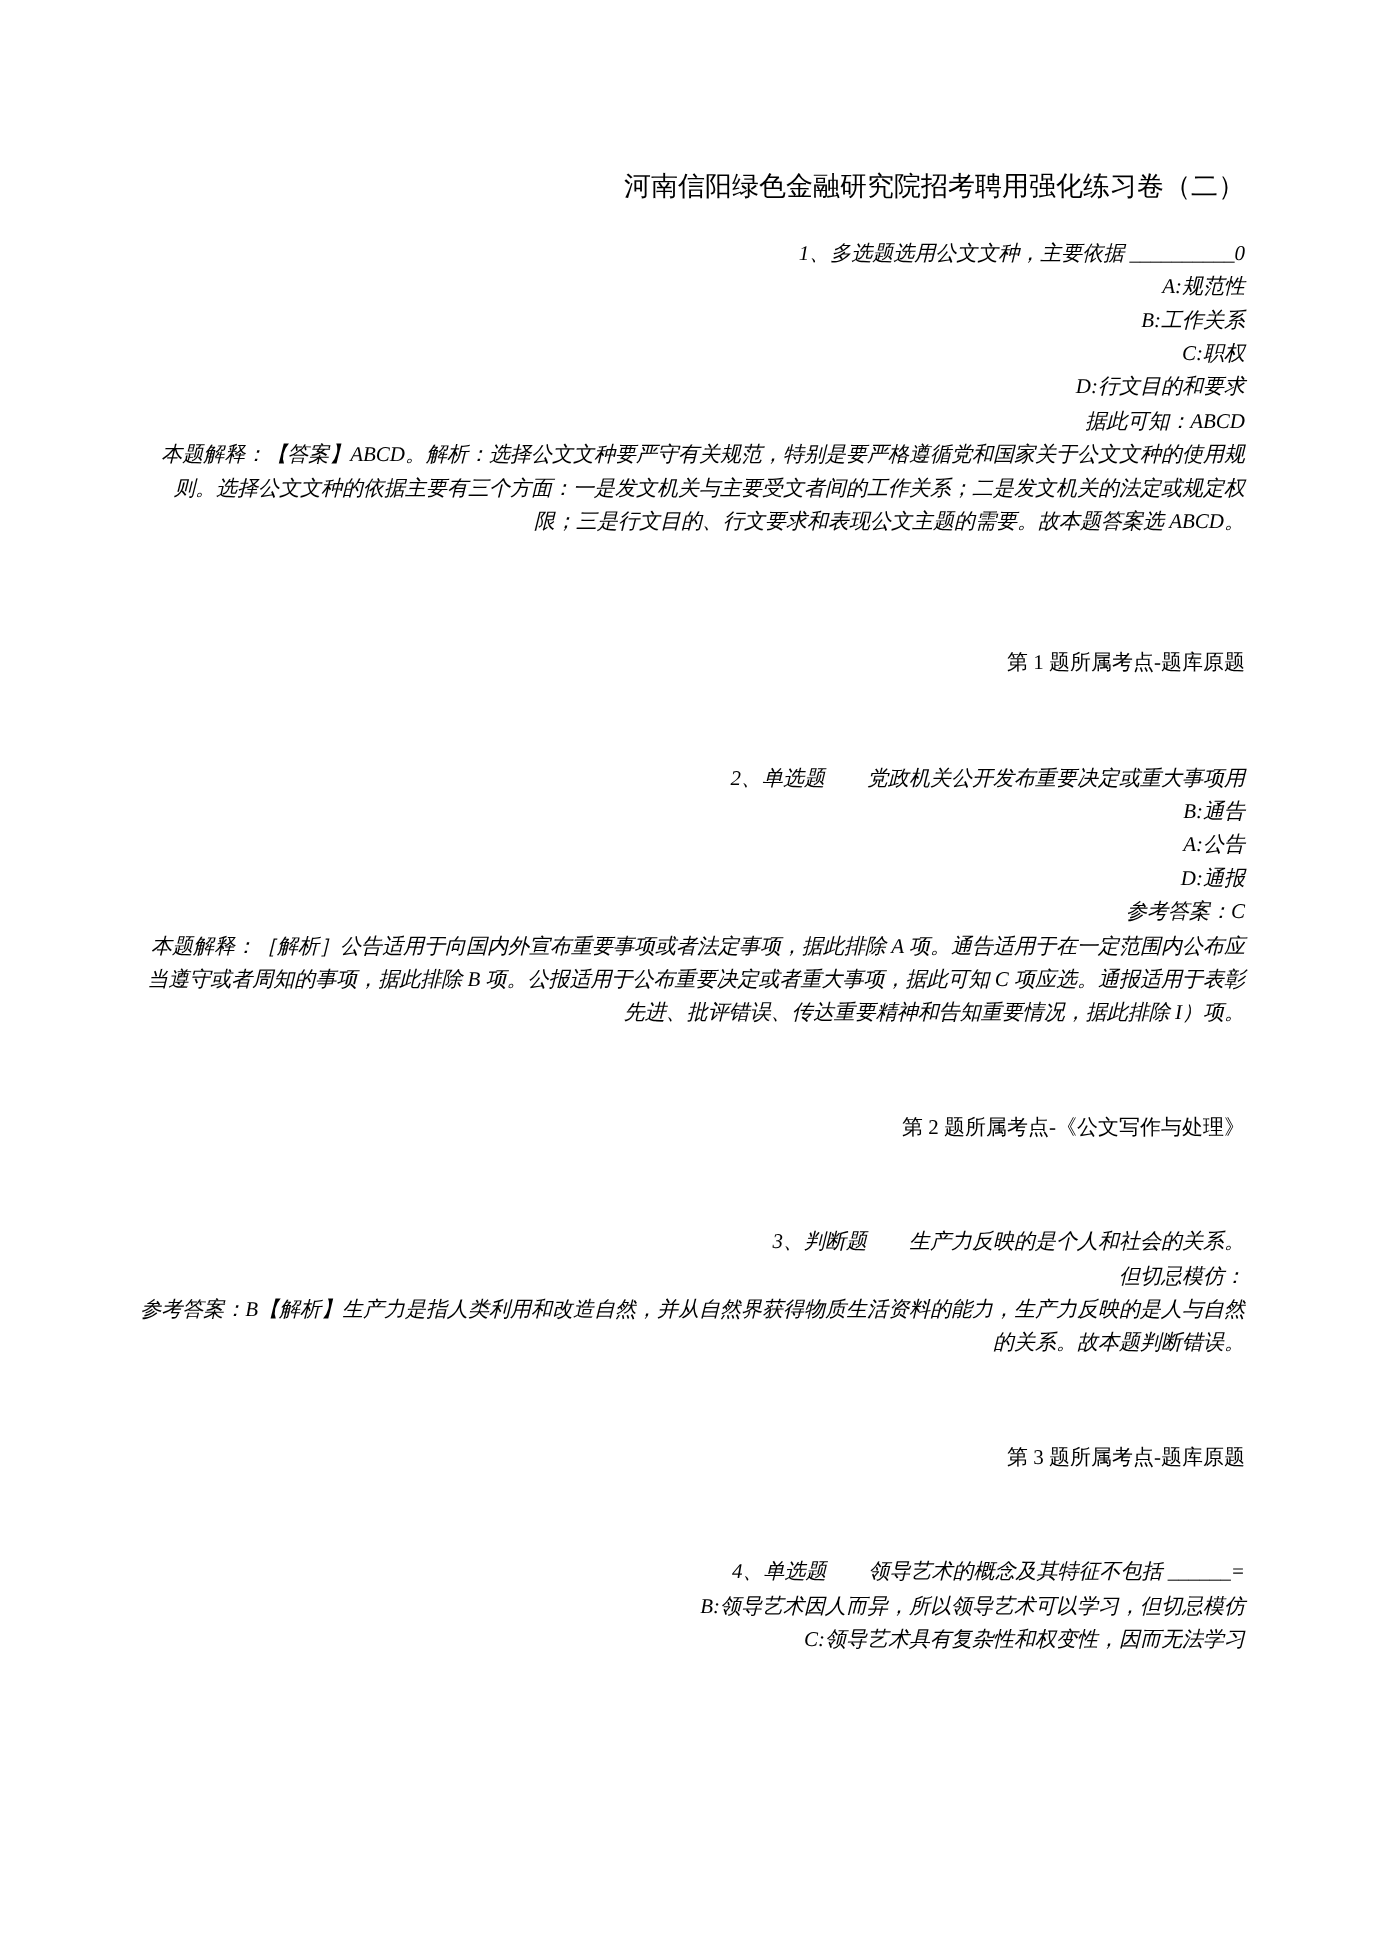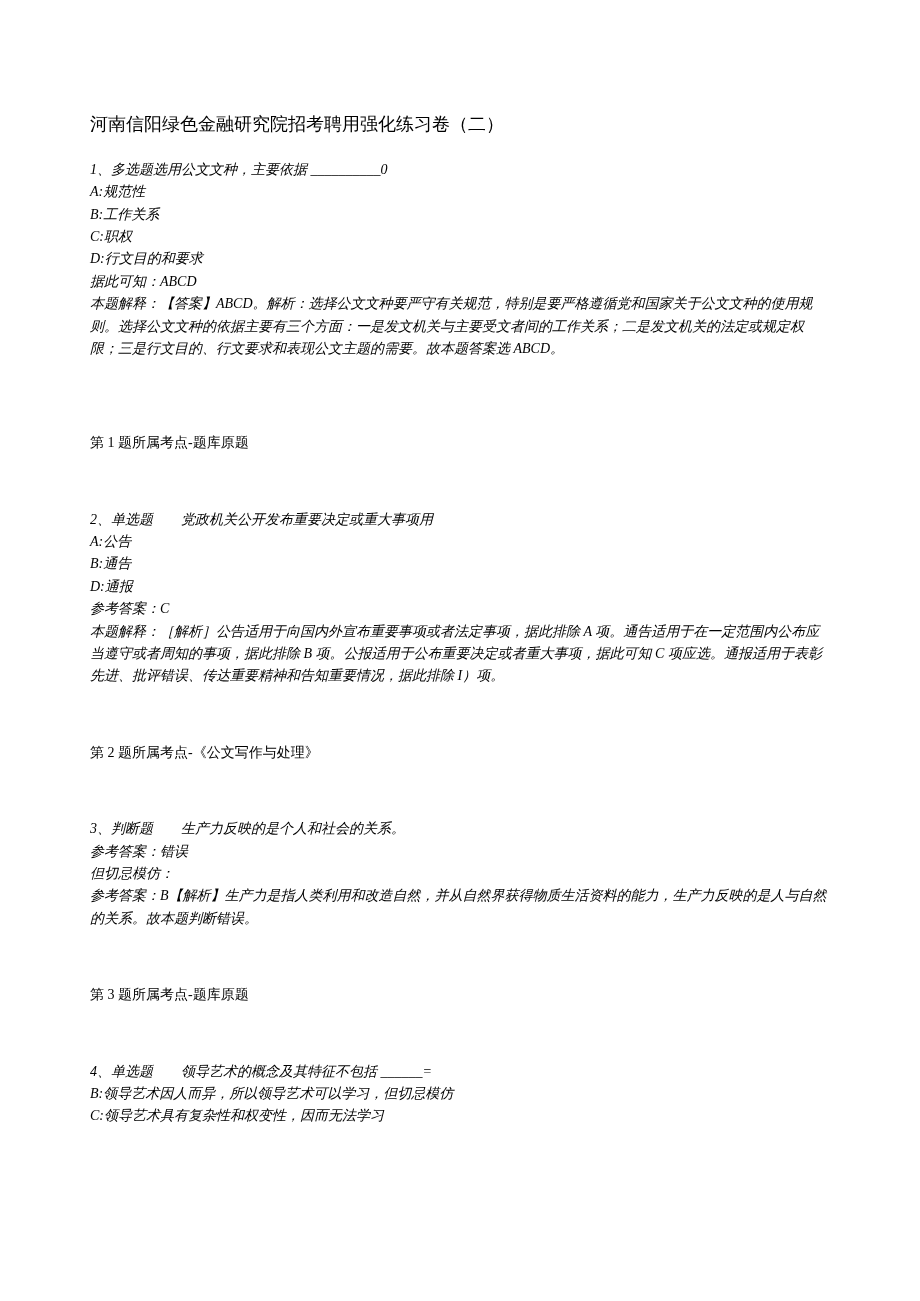--- a/index.html
+++ b/index.html
@@ -9,20 +9,21 @@
     font-family: "SimSun", "宋体", serif;
     font-size: 14px;
     color: #000000;
     line-height: 1.6;
   }
   .page {
     width: 920px;
     min-height: 1301px;
     box-sizing: border-box;
     padding: 110px 90px 60px 90px;
+    text-align: right;
   }
   .title {
     font-size: 18px;
     margin-bottom: 20px;
   }
   .block {
     margin-bottom: 18px;
     font-style: italic;
   }
   .q-line, .opt-line, .ans-line, .exp-line, .topic-line {
@@ -49,36 +50,35 @@
   </div>
 
   <div class="spacer-lg"></div>
 
   <p class="topic-line">第 1 题所属考点-题库原题</p>
 
   <div class="spacer-lg"></div>
 
   <div class="block">
     <p class="q-line">2、单选题　　党政机关公开发布重要决定或重大事项用</p>
+    <p class="opt-line">B:通告</p>
     <p class="opt-line">A:公告</p>
-    <p class="opt-line">B:通告</p>
     <p class="opt-line">D:通报</p>
     <p class="ans-line">参考答案：C</p>
     <p class="exp-line">本题解释：［解析］公告适用于向国内外宣布重要事项或者法定事项，据此排除 A 项。通告适用于在一定范围内公布应当遵守或者周知的事项，据此排除 B 项。公报适用于公布重要决定或者重大事项，据此可知 C 项应选。通报适用于表彰先进、批评错误、传达重要精神和告知重要情况，据此排除 I）项。</p>
   </div>
 
   <div class="spacer-md"></div>
 
   <p class="topic-line">第 2 题所属考点-《公文写作与处理》</p>
 
   <div class="spacer-lg"></div>
 
   <div class="block">
     <p class="q-line">3、判断题　　生产力反映的是个人和社会的关系。</p>
-    <p class="ans-line">参考答案：错误</p>
     <p class="exp-line">但切忌模仿：</p>
     <p class="exp-line">参考答案：B【解析】生产力是指人类利用和改造自然，并从自然界获得物质生活资料的能力，生产力反映的是人与自然的关系。故本题判断错误。</p>
   </div>
 
   <div class="spacer-md"></div>
 
   <p class="topic-line">第 3 题所属考点-题库原题</p>
 
   <div class="spacer-lg"></div>
 

